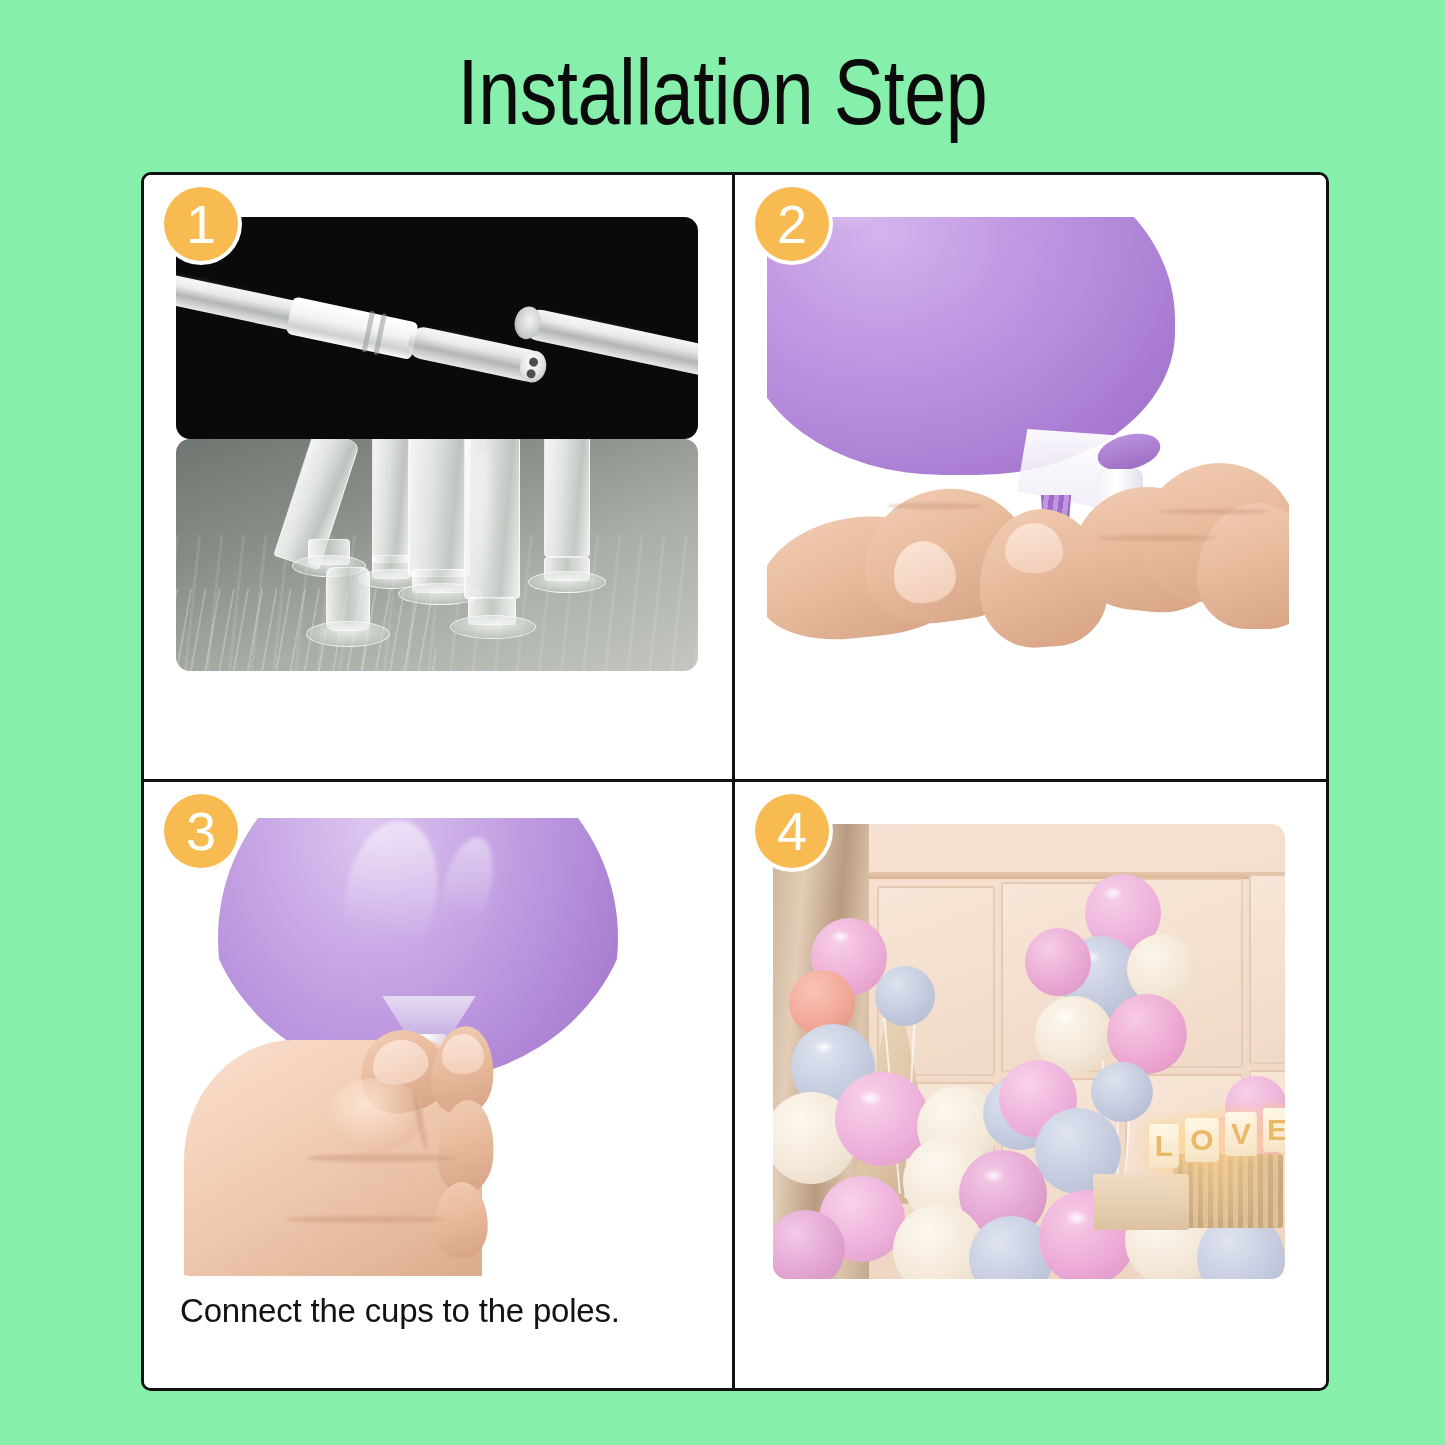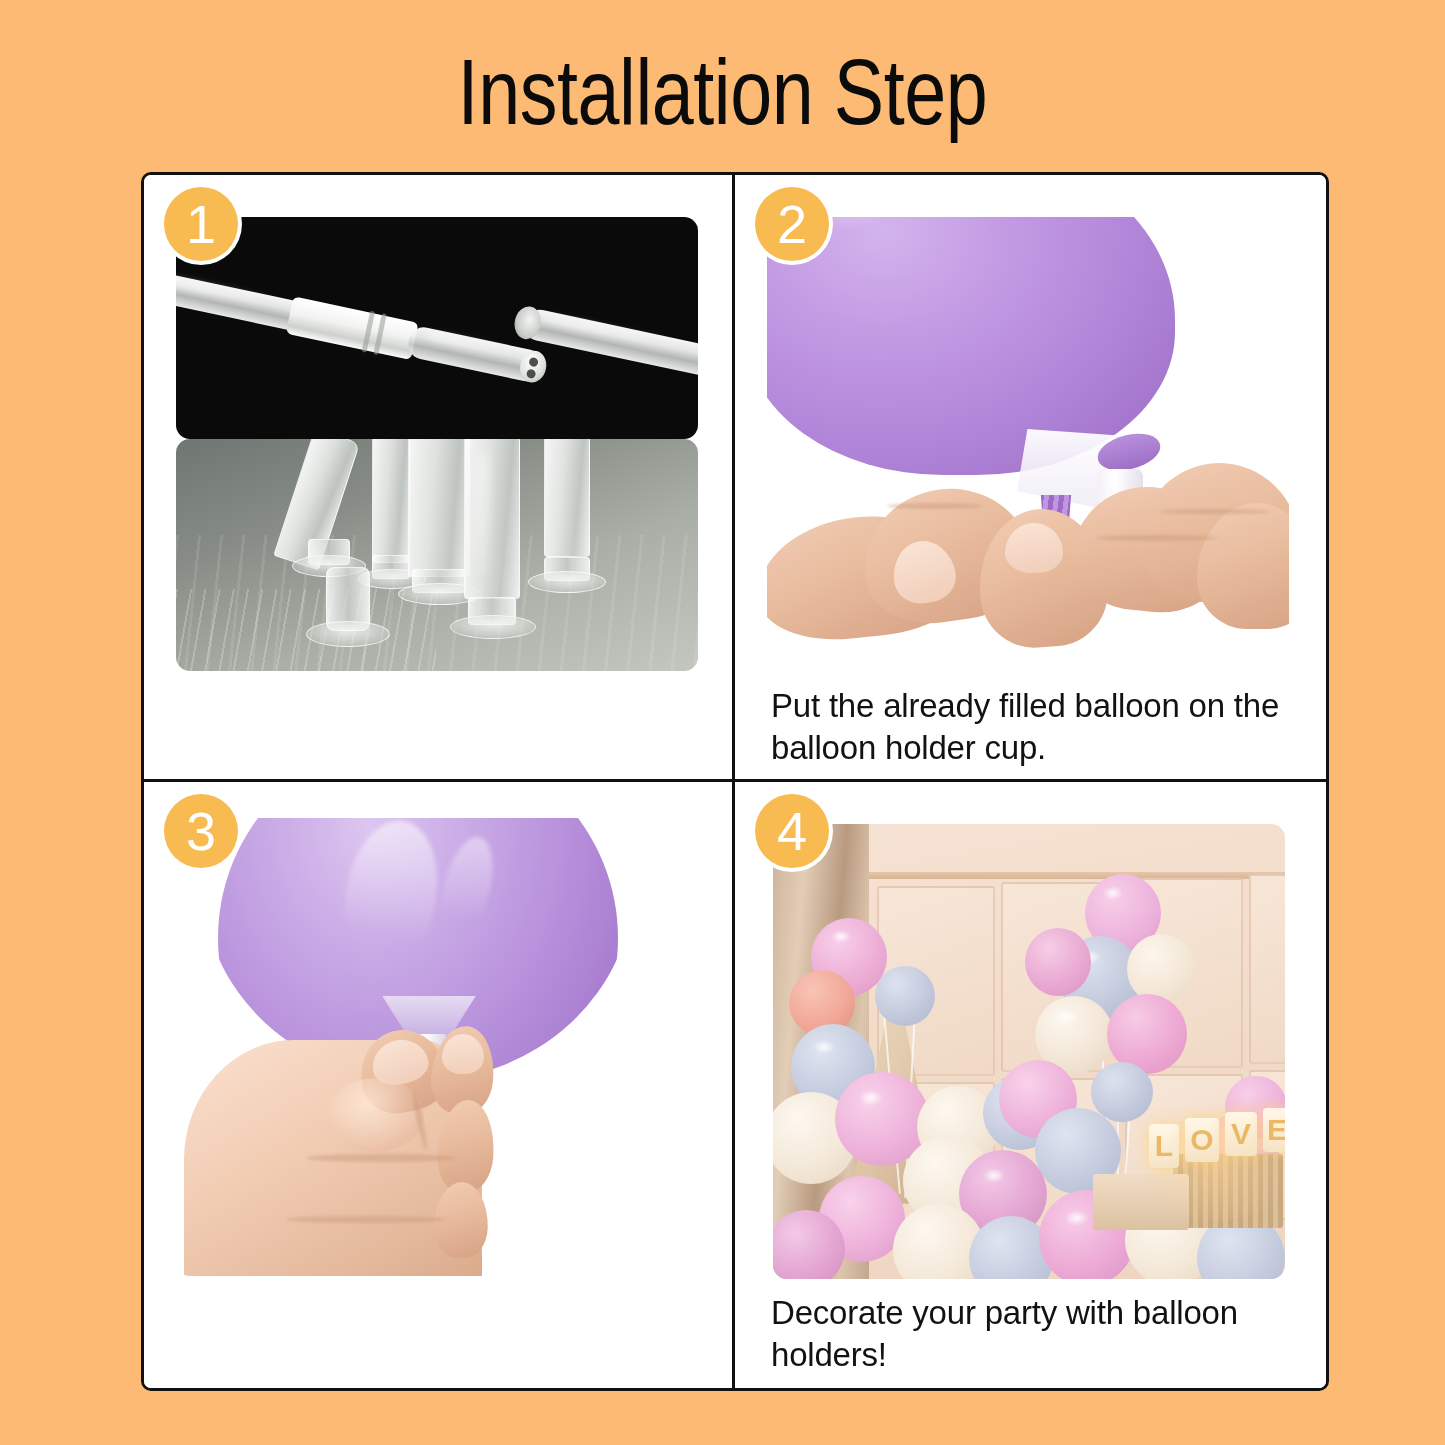--- a/index.html
+++ b/index.html
@@ -6,21 +6,21 @@
   * { box-sizing: border-box; margin: 0; padding: 0; }
   html, body {
     width: 1445px; height: 1445px;
     background: #ffffff;
     font-family: "Liberation Sans", "DejaVu Sans", sans-serif;
     overflow: hidden;
   }
   #page {
     position: relative;
     width: 1445px; height: 1445px;
-    background: #fdba74;
+    background: #86efac;
   }
 
   
   .page-title {
     position: absolute;
     top: 36px; left: 0; width: 1445px;
     text-align: center;
     font-size: 92px;
     line-height: 112px;
     font-weight: 400;
@@ -432,21 +432,20 @@
 
         <div class="finger" style="left:306px;top:270px;width:150px;height:124px;transform:rotate(6deg);"></div>
         <div class="finger" style="left:372px;top:246px;width:162px;height:140px;transform:rotate(4deg);"></div>
         <div class="finger" style="left:430px;top:286px;width:120px;height:126px;"></div>
         <div class="crease" style="left:330px;top:318px;width:120px;height:6px;"></div>
         <div class="crease" style="left:392px;top:292px;width:110px;height:5px;"></div>
       </div>
 
       <div class="badge">2</div>
 
-      <div class="caption" style="top: 510px;">Put the already filled balloon on the balloon holder cup.</div>
     </div>
 
     <div class="cell b-right">
 
       <div class="photo" id="photo3">
         <div class="balloon3"></div>
         <div class="balloon3-hl"></div>
         <div class="balloon3-hl2"></div>
         <div class="cup3"></div>
         <div class="cupstem3"></div>
@@ -462,20 +461,21 @@
         <div class="finger" style="left:262px;top:282px;width:56px;height:92px;transform:rotate(4deg);"></div>
         <div class="finger" style="left:258px;top:364px;width:54px;height:76px;transform:rotate(2deg);"></div>
         <div class="knuckle" style="left:152px;top:260px;width:96px;height:74px;"></div>
         <div class="crease" style="left:130px;top:336px;width:150px;height:8px;"></div>
         <div class="crease" style="left:110px;top:398px;width:160px;height:7px;"></div>
         <div class="crease" style="left:214px;top:300px;width:60px;height:6px;transform:rotate(78deg);"></div>
       </div>
 
       <div class="badge">3</div>
 
+      <div class="caption" style="top: 508px;">Connect the cups to the poles.</div>
     </div>
 
     <div class="cell">
 
       <div class="photo" id="photo4">
 
         <div class="wall-rail" style="left:96px;top:48px;width:416px;"></div>
         <div class="wall-panel" style="left:104px;top:62px;width:118px;height:190px;"></div>
         <div class="wall-panel" style="left:228px;top:58px;width:118px;height:190px;"></div>
         <div class="wall-panel" style="left:352px;top:54px;width:118px;height:190px;"></div>
@@ -538,17 +538,16 @@
         <div class="love-plinth" style="left:320px;top:350px;width:96px;height:56px;background:linear-gradient(180deg,#f0ddc6,#dcc2a0);"></div>
         <div class="warmglow" style="left:366px;top:286px;width:160px;height:110px;"></div>
         <div class="love-block" style="left:376px;top:300px;width:30px;height:44px;">L</div>
         <div class="love-block" style="left:412px;top:294px;width:34px;height:44px;">O</div>
         <div class="love-block" style="left:452px;top:288px;width:32px;height:44px;">V</div>
         <div class="love-block" style="left:490px;top:284px;width:28px;height:44px;">E</div>
       </div>
 
       <div class="badge">4</div>
 
-      <div class="caption" style="top: 510px;">Decorate your party with balloon holders!</div>
     </div>
 
   </div>
 </div>
 
 </body></html>

